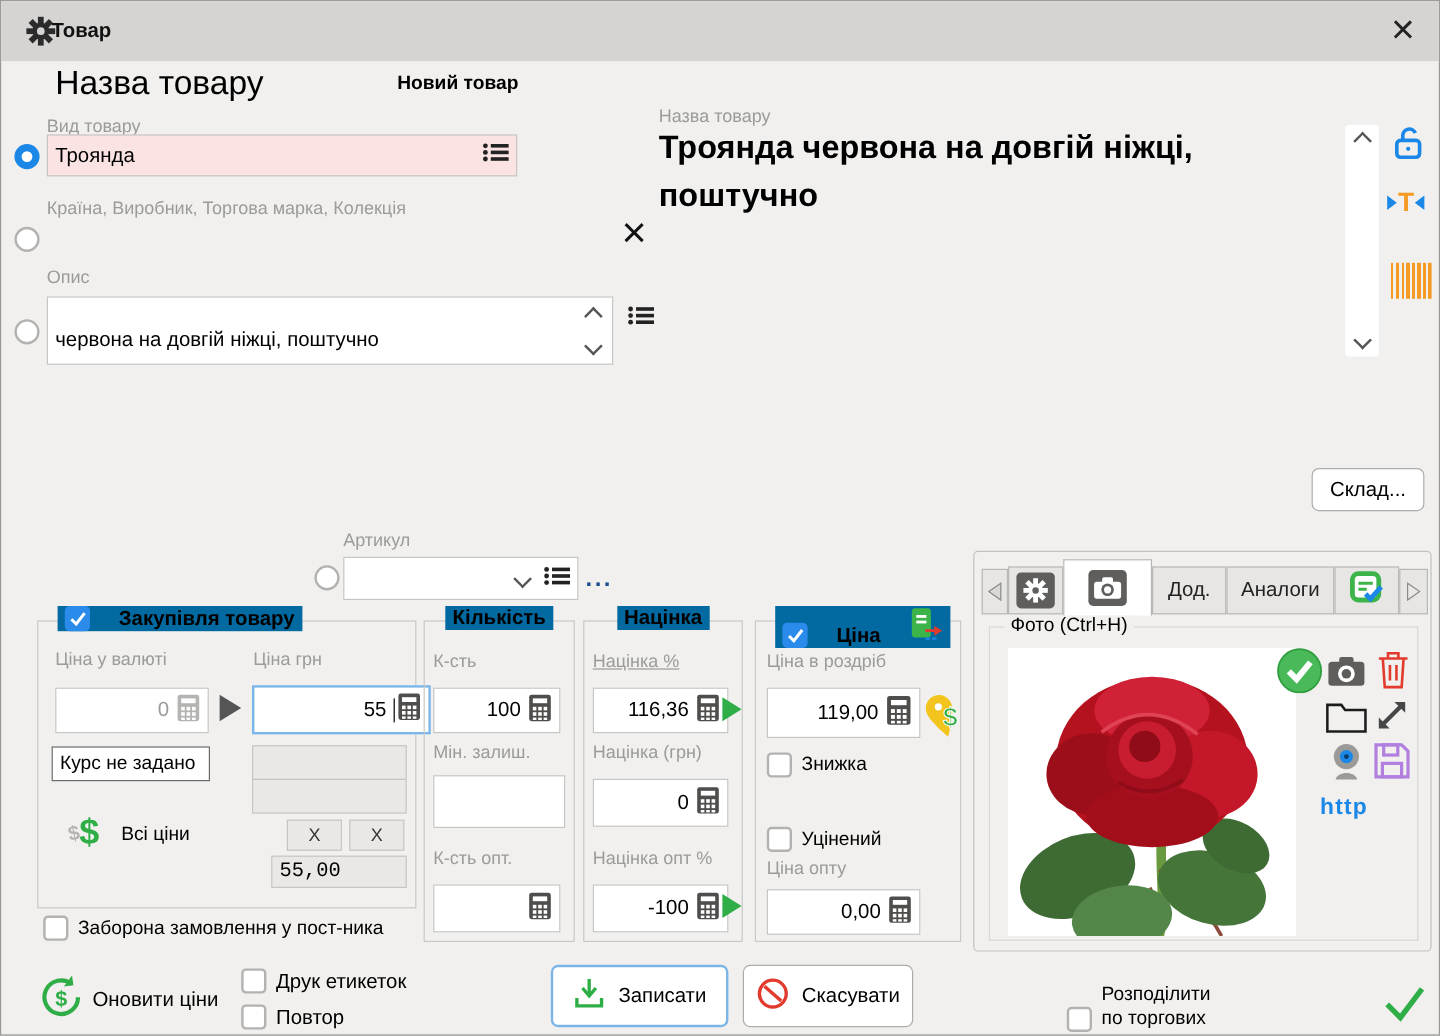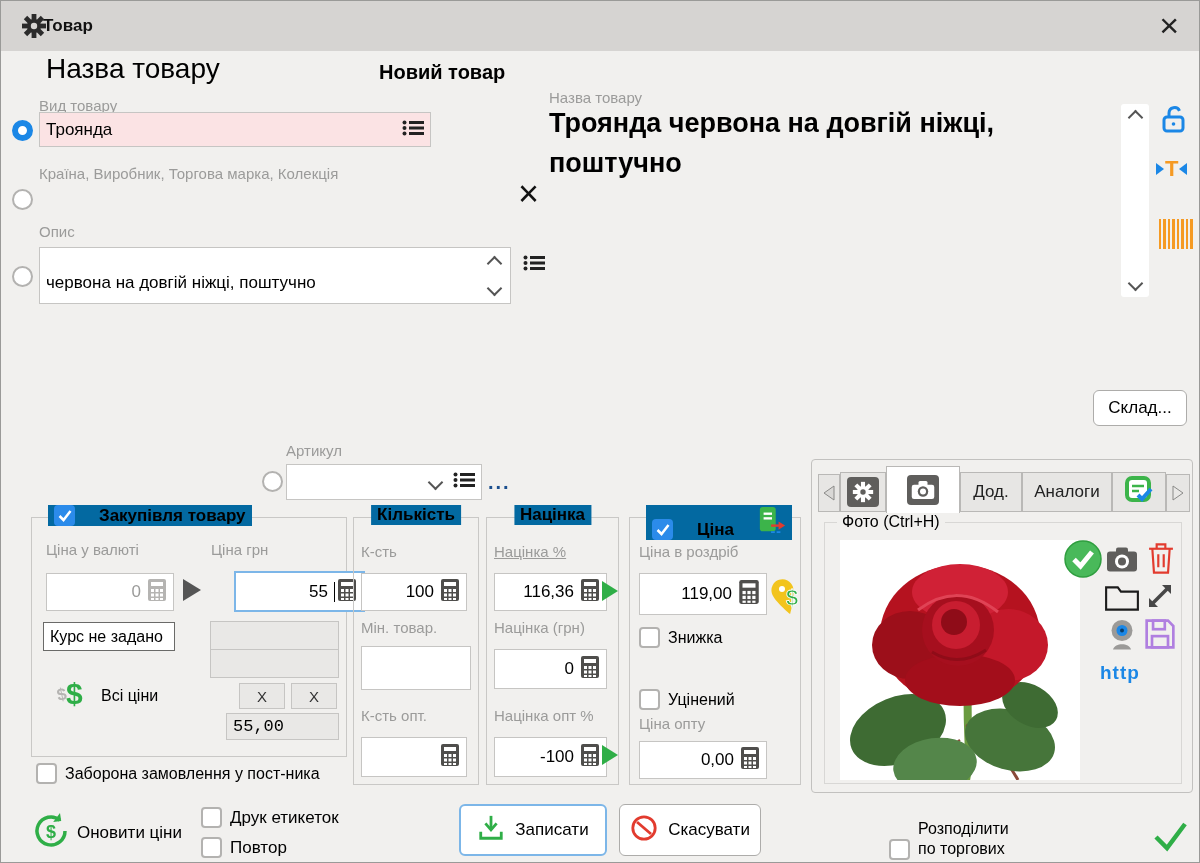--- a/index.html
+++ b/index.html
@@ -50,21 +50,21 @@
   .fieldset .flabel{position:absolute;top:-10px;left:12px;background:#f1f0ee;padding:0 5px;font-size:16px;color:#000;white-space:nowrap;}
   .photo{position:absolute;background:#fff;overflow:hidden;}
   
   .barcode{width:34px;height:30px;background:repeating-linear-gradient(90deg,#f59a23 0 2px,transparent 2px 4px,#f59a23 4px 7px,transparent 7px 9px);}
   .httplbl{color:#1b87e6;font-weight:bold;font-size:19px;letter-spacing:1px;}
   .listicon{flex:none;margin-right:6px;}
   .ellipsis{color:#1b4f8e;font-weight:bold;font-size:20px;letter-spacing:2px;}
   .scrollbar{position:absolute;left:1120px;top:103px;width:28px;height:193px;background:#fff;border-radius:3px;display:flex;flex-direction:column;align-items:center;justify-content:space-between;padding:8px 0;box-sizing:border-box;}
   .bigname{position:absolute;left:548px;top:102px;width:575px;font-size:27px;font-weight:bold;color:#000;line-height:40px;}
   .h1{position:absolute;left:45px;top:52px;font-size:28px;color:#000;}
-  .h2{position:absolute;left:330px;top:60px;font-size:20px;font-weight:bold;color:#000;margin-left:48px;}
+  .h2{position:absolute;left:330px;top:60px;font-size:16px;font-weight:bold;color:#000;}
   .tcomp{display:flex;align-items:center;gap:1px;}
   .tcomp .t{color:#f59a23;font-weight:bold;font-size:22px;line-height:20px;}
   .tcomp .ar{width:0;height:0;border-top:6px solid transparent;border-bottom:6px solid transparent;}
   .tcomp .ar.r{border-left:8px solid #1b87e6;}
   .tcomp .ar.l{border-right:8px solid #1b87e6;}
   .dollars{position:relative;width:34px;height:36px;}
   .dollars .back{position:absolute;left:0;top:8px;color:#b5b4b2;font-size:17px;font-weight:bold;transform:rotate(-12deg);}
   .dollars .front{position:absolute;left:9px;top:0;color:#2fae47;font-size:30px;font-weight:bold;}
 </style>
 </head>
@@ -216,21 +216,21 @@
             <rect x="13" y="15.5" width="3" height="3"></rect>
             <rect x="4" y="20" width="3" height="2"></rect>
             <rect x="8.5" y="20" width="3" height="2"></rect>
             <rect x="13" y="20" width="3" height="2"></rect>
           </g>
         </svg>
     </span>
   </div>
   <div class="abs tri gray" style="left:182px;top:578px;"></div>
   <div class="lbl" style="left:210px;top:540px;">Ціна грн</div>
-  <div class="fbox focus" style="left:209px;top:570px;width:131px;height:41px;margin-left:24px;">
+  <div class="fbox focus" style="left:209px;top:570px;width:149px;height:41px;">
     <div class="fval r">55</div>
     <div class="caret"></div>
     <span class="listicon">
       <svg width="20" height="24" viewBox="0 0 20 24">
           <rect x="1" y="1" width="18" height="22" rx="2" fill="#4f4e4c"></rect>
           <rect x="4" y="4" width="12" height="4" fill="#fff"></rect>
           <g fill="#fff">
             <rect x="4" y="11" width="3" height="3"></rect>
             <rect x="8.5" y="11" width="3" height="3"></rect>
             <rect x="13" y="11" width="3" height="3"></rect>
@@ -287,21 +287,21 @@
             <rect x="4" y="15.5" width="3" height="3"></rect>
             <rect x="8.5" y="15.5" width="3" height="3"></rect>
             <rect x="13" y="15.5" width="3" height="3"></rect>
             <rect x="4" y="20" width="3" height="2"></rect>
             <rect x="8.5" y="20" width="3" height="2"></rect>
             <rect x="13" y="20" width="3" height="2"></rect>
           </g>
         </svg>
     </span>
   </div>
-  <div class="lbl" style="left:360px;top:618px;">Мін. товар.</div>
+  <div class="lbl" style="left:360px;top:618px;">Мін. залиш.</div>
   <div class="fbox" style="left:360px;top:645px;width:110px;height:44px;">
     <div class="fval r"></div>
   </div>
   <div class="lbl" style="left:360px;top:706px;">К-сть опт.</div>
   <div class="fbox" style="left:360px;top:736px;width:106px;height:40px;">
     <div class="fval r"></div>
     <span class="listicon">
       <svg width="20" height="24" viewBox="0 0 20 24">
           <rect x="1" y="1" width="18" height="22" rx="2" fill="#4f4e4c"></rect>
           <rect x="4" y="4" width="12" height="4" fill="#fff"></rect>

